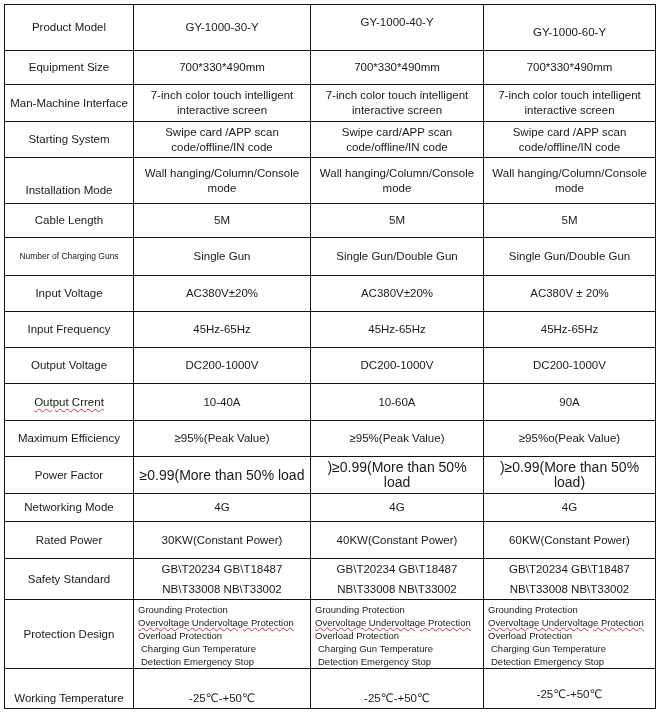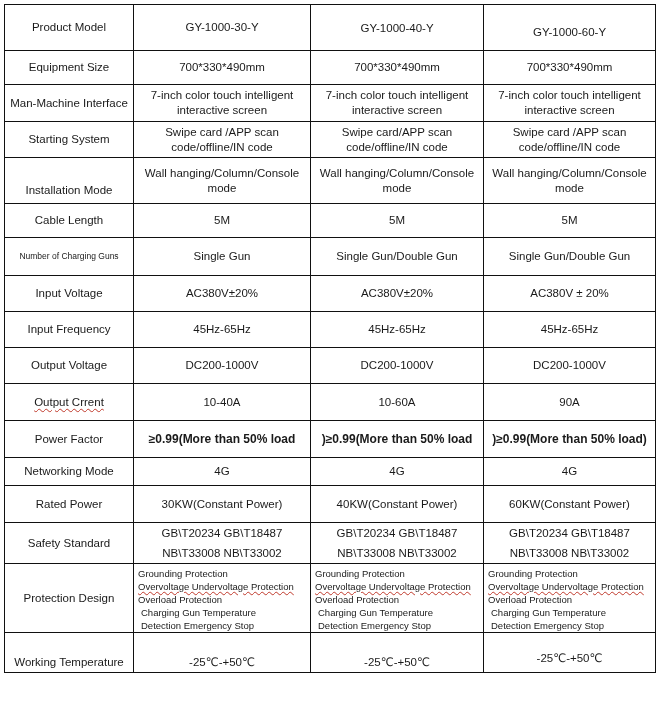--- a/index.html
+++ b/index.html
@@ -11,21 +11,21 @@
     color: #1a1a1a; font-size: 11.5px;
   }
   .spec-table td {
     border: 1.5px solid #111;
     text-align: center; vertical-align: middle;
     padding: 0 2px; line-height: 15px;
     overflow: hidden;
   }
   .spec-table td.label { font-size: 11.5px; }
   .spec-table td.label.tiny { font-size: 8.5px; }
-  .spec-table td.small { font-size: 12px; font-weight: bold; }
+  .spec-table td.small { font-size: 14px; }
   .spec-table td.prot {
     text-align: left; vertical-align: top; font-size: 9.5px;
     line-height: 13px; padding: 3px 3px 0 4px;
   }
   .prot-line { display: block; white-space: nowrap; }
   .prot-line.indent { padding-left: 3px; }
   .prot-line.wavy { text-decoration: underline wavy #c0392b; text-decoration-thickness: 1px; }
   .line { display: block; }
   .spec-table td.bottom-align { vertical-align: bottom; padding-bottom: 2px; }
 </style>
@@ -36,21 +36,21 @@
   <colgroup>
     <col style="width:129px">
       <col style="width:177px">
       <col style="width:173px">
       <col style="width:172px">
   </colgroup>
   <tbody>
     <tr style="height:46px">
       <td class="label">Product Model</td>
       <td>GY-1000-30-Y</td>
-      <td style="vertical-align:top;padding-top:16px">GY-1000-40-Y</td>
+      <td style="vertical-align:top;padding-top:10px">GY-1000-40-Y</td>
       <td style="vertical-align:top;padding-top:20px">GY-1000-60-Y</td>
     </tr>
     <tr style="height:34px">
       <td class="label">Equipment Size</td>
       <td>700*330*490mm</td>
       <td>700*330*490mm</td>
       <td>700*330*490mm</td>
     </tr>
     <tr style="height:37px">
       <td class="label">Man-Machine Interface</td>
@@ -125,20 +125,26 @@
       <td class="label">Output Voltage</td>
       <td>DC200-1000V</td>
       <td>DC200-1000V</td>
       <td>DC200-1000V</td>
     </tr>
     <tr style="height:37px">
       <td class="label"><span style="text-decoration: underline wavy #c0392b; text-decoration-thickness:1px; text-underline-offset:2px">Output Crrent</span></td>
       <td>10-40A</td>
       <td>10-60A</td>
       <td>90A</td>
+    </tr>
+    <tr style="height:36px">
+      <td class="label">Maximum Efficiency</td>
+      <td>≥95%(Peak Value)</td>
+      <td>≥95%(Peak Value)</td>
+      <td>≥95%o(Peak Value)</td>
     </tr>
     <tr style="height:37px">
       <td class="label">Power Factor</td>
       <td class="small">≥0.99(More than 50% load</td>
       <td class="small">)≥0.99(More than 50% load</td>
       <td class="small">)≥0.99(More than 50% load)</td>
     </tr>
     <tr style="height:28px">
       <td class="label">Networking Mode</td>
       <td>4G</td>

